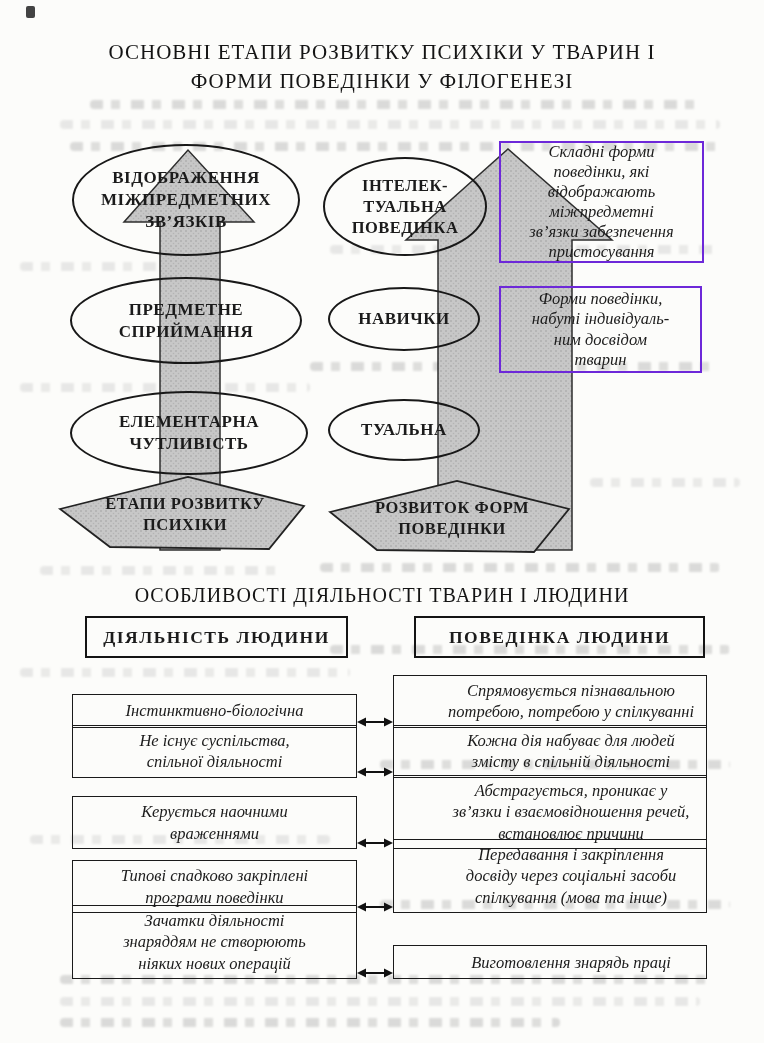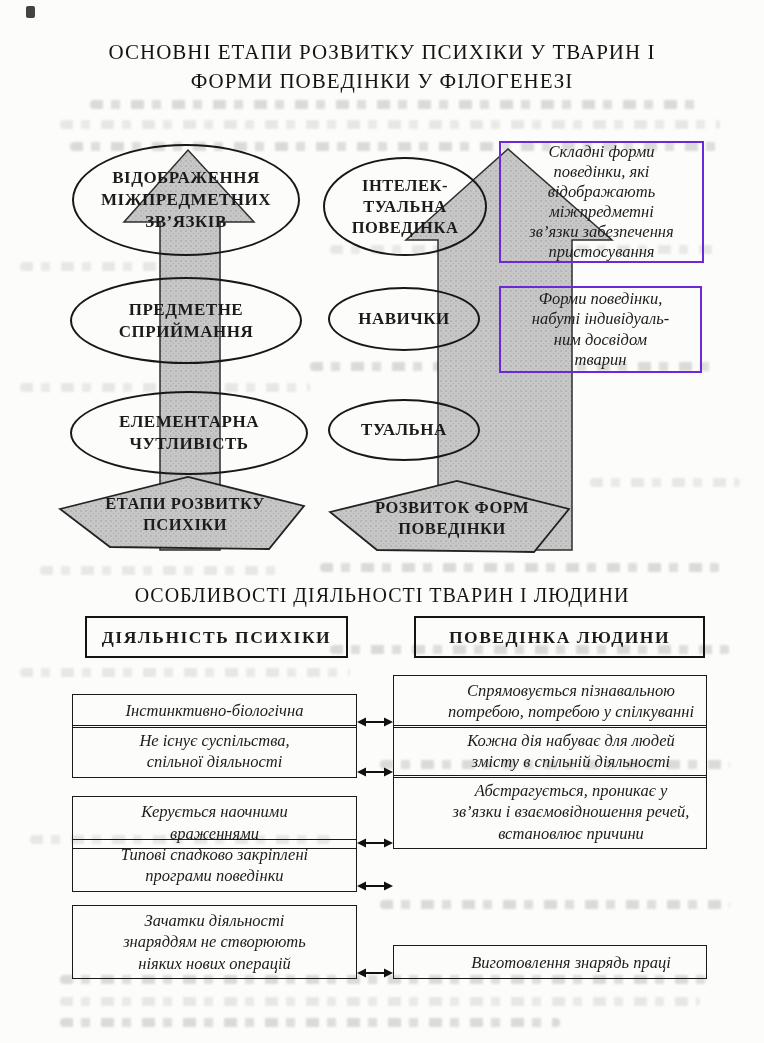--- a/index.html
+++ b/index.html
@@ -117,21 +117,21 @@
 ним досвідом
 тварин</div>
 
   <div class="bannerlabel" style="left:85px;top:493px;width:200px">ЕТАПИ РОЗВИТКУ
 ПСИХІКИ</div>
   <div class="bannerlabel" style="left:352px;top:497px;width:200px">РОЗВИТОК ФОРМ
 ПОВЕДІНКИ</div>
 
   <div class="h-title" style="top:581px;font-size:20px">ОСОБЛИВОСТІ ДІЯЛЬНОСТІ ТВАРИН І ЛЮДИНИ</div>
 
-  <div class="colheader" style="left:85px;top:616px;width:263px;height:42px">ДІЯЛЬНІСТЬ ПСИХІКИ</div>
+  <div class="colheader" style="left:85px;top:616px;width:263px;height:42px">ДІЯЛЬНІСТЬ ЛЮДИНИ</div>
   <div class="colheader" style="left:414px;top:616px;width:291px;height:42px">ПОВЕДІНКА ЛЮДИНИ</div>
 
   <div class="cmp-row" style="top:675px">
     <div class="cmp-left">Інстинктивно-біологічна</div>
     <div class="cmp-arrow">
       <svg width="36" height="12" viewBox="0 0 36 12">
           <line x1="5" y1="6" x2="31" y2="6" stroke="#111" stroke-width="2"></line>
           <polygon points="0,6 9,1.5 9,10.5" fill="#111"></polygon>
           <polygon points="36,6 27,1.5 27,10.5" fill="#111"></polygon>
         </svg>
@@ -172,20 +172,23 @@
   <div class="cmp-row" style="top:839px">
     <div class="cmp-left">Типові спадково закріплені
 програми поведінки</div>
     <div class="cmp-arrow">
       <svg width="36" height="12" viewBox="0 0 36 12">
           <line x1="5" y1="6" x2="31" y2="6" stroke="#111" stroke-width="2"></line>
           <polygon points="0,6 9,1.5 9,10.5" fill="#111"></polygon>
           <polygon points="36,6 27,1.5 27,10.5" fill="#111"></polygon>
         </svg>
     </div>
+    <div class="cmp-right">Передавання і закріплення
+досвіду через соціальні засоби
+спілкування (мова та інше)</div>
   </div>
 
   <div class="cmp-row" style="top:905px">
     <div class="cmp-left">Зачатки діяльності
 знаряддям не створюють
 ніяких нових операцій</div>
     <div class="cmp-arrow">
       <svg width="36" height="12" viewBox="0 0 36 12">
           <line x1="5" y1="6" x2="31" y2="6" stroke="#111" stroke-width="2"></line>
           <polygon points="0,6 9,1.5 9,10.5" fill="#111"></polygon>

